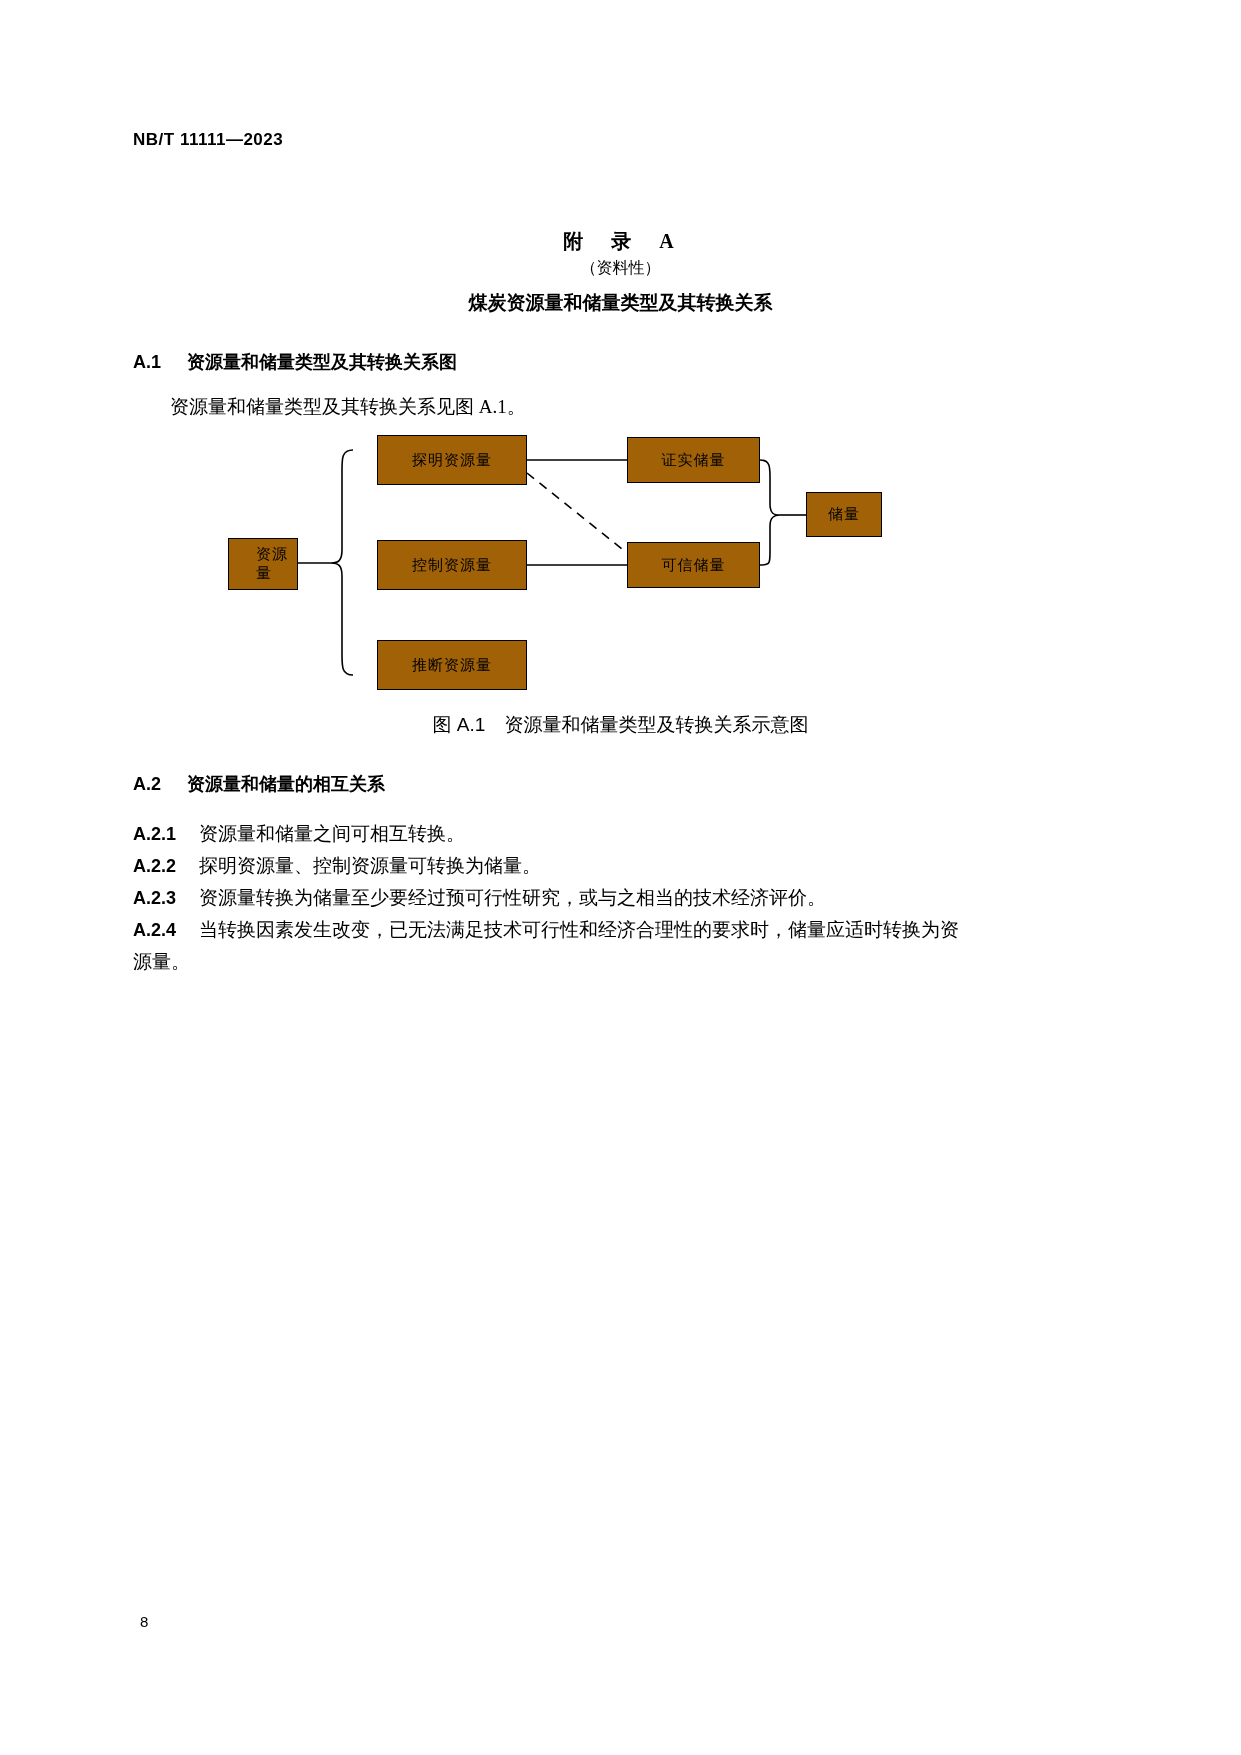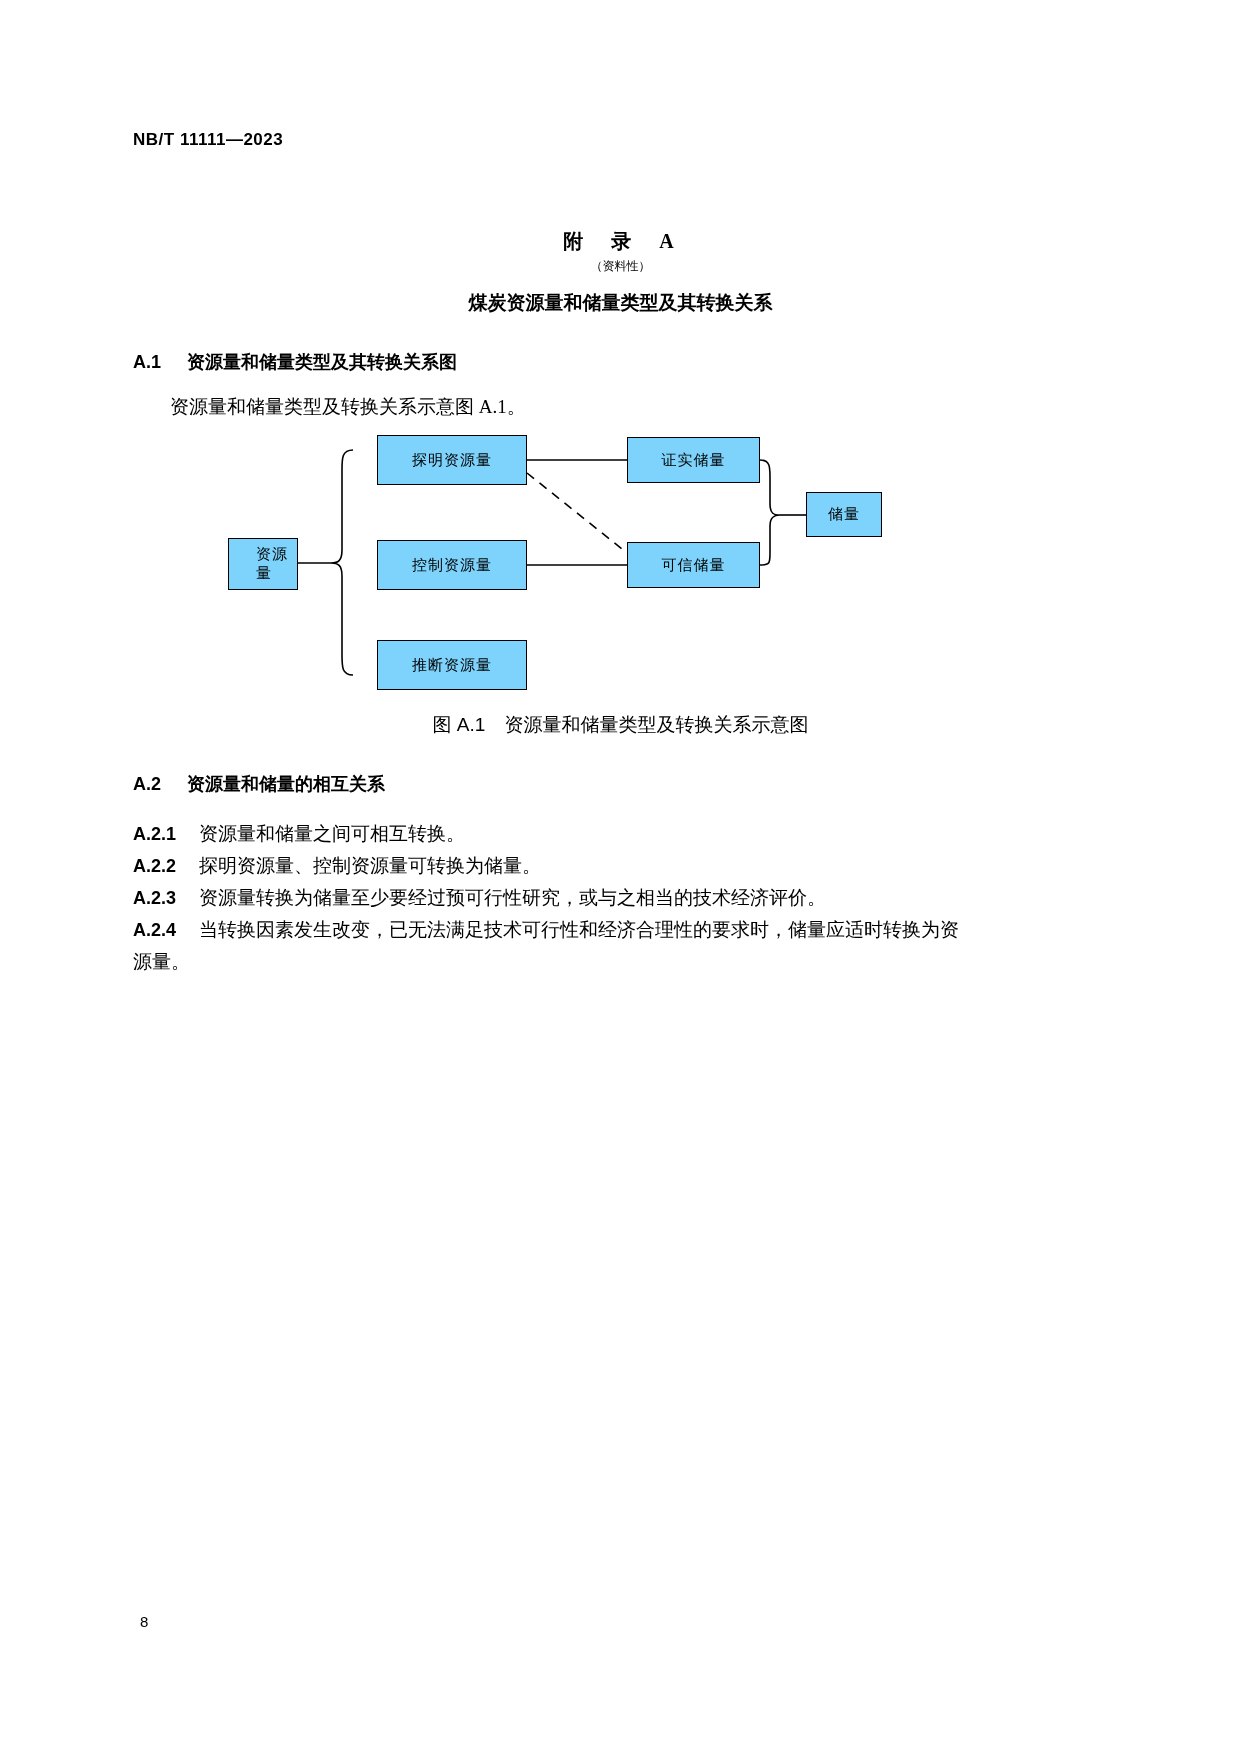--- a/index.html
+++ b/index.html
@@ -41,21 +41,21 @@
     font-weight: bold;
     letter-spacing: 4px;
   }
   .annex-sub {
     position: absolute;
     left: 0;
     top: 258px;
     width: 1241px;
     text-align: center;
     font-family: "Liberation Sans", sans-serif;
-    font-size: 12px;
+    font-size: 16px;
   }
   .annex-name {
     position: absolute;
     left: 0;
     top: 290px;
     width: 1241px;
     text-align: center;
     font-family: "Liberation Sans", sans-serif;
     font-size: 19px;
     font-weight: bold;
@@ -105,21 +105,21 @@
   .figure {
     position: absolute;
     left: 190px;
     top: 425px;
     width: 760px;
     height: 270px;
   }
   .node {
     position: absolute;
     border: 1.5px solid #000;
-    background: #7dd3fc;
+    background: #a16207;
     display: flex;
     align-items: center;
     justify-content: center;
     font-family: "Liberation Sans", sans-serif;
     font-size: 15px;
     letter-spacing: 1px;
     box-sizing: border-box;
   }
   .page-num {
     position: absolute;
@@ -144,21 +144,21 @@
   <div class="header-id">NB/T 11111—2023</div>
 
   <div class="annex-title">附　录　A</div>
   <div class="annex-sub">（资料性）</div>
   <div class="annex-name">煤炭资源量和储量类型及其转换关系</div>
 
   <div class="sec-head" style="left:133px; top:350px;">
     <span class="num">A.1</span><span>资源量和储量类型及其转换关系图</span>
   </div>
 
-  <div class="para" style="left:170px; top:392px;">资源量和储量类型及转换关系示意图 A.1。</div>
+  <div class="para" style="left:170px; top:392px;">资源量和储量类型及其转换关系见图 A.1。</div>
 
   <div class="figure">
     <svg class="fig-lines" viewBox="0 0 760 270">
 
       <path d="M 163 25 C 152 25 152 33 152 45 L 152 125 C 152 136 148 138 141 138 C 148 138 152 140 152 151 L 152 230 C 152 242 152 250 163 250" fill="none" stroke="#000" stroke-width="1.6"></path>
 
       <line x1="108" y1="138" x2="141" y2="138" stroke="#000" stroke-width="1.6"></line>
 
       <line x1="337" y1="35" x2="437" y2="35" stroke="#000" stroke-width="1.6"></line>
 

